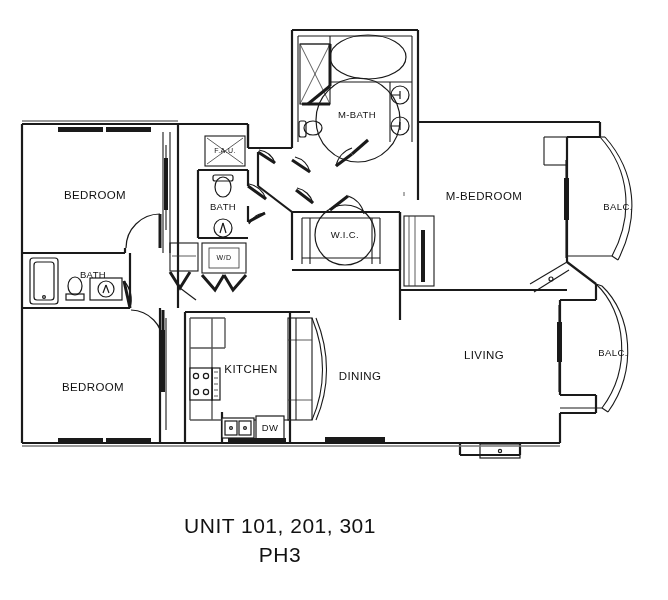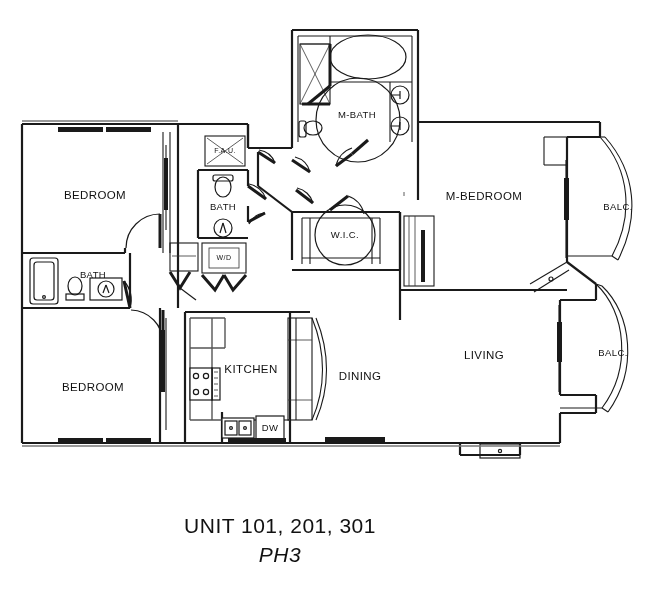--- a/index.html
+++ b/index.html
@@ -50,21 +50,21 @@
   .roomlabel.tiny  { font-size: 7px; }
   .caption {
     position: absolute;
     left: 0;
     width: 560px;
     text-align: center;
     font-family: "Liberation Sans", sans-serif;
     color: #111111;
   }
   #caption-line1 { top: 514px; font-size: 21px; letter-spacing: 0.5px; }
-  #caption-line2 { top: 543px; font-size: 21px; letter-spacing: 0.5px; font-style: italic; }
+  #caption-line2 { top: 543px; font-size: 21px; letter-spacing: 0.5px; }
 </style>
 </head>
 <body>
 
 <div id="plan-wrap">
 <svg id="floorplan" viewBox="0 0 668 600" xmlns="http://www.w3.org/2000/svg">
 
   <g>
 
     <path class="wall" d="M 22 124 L 22 443"></path>

